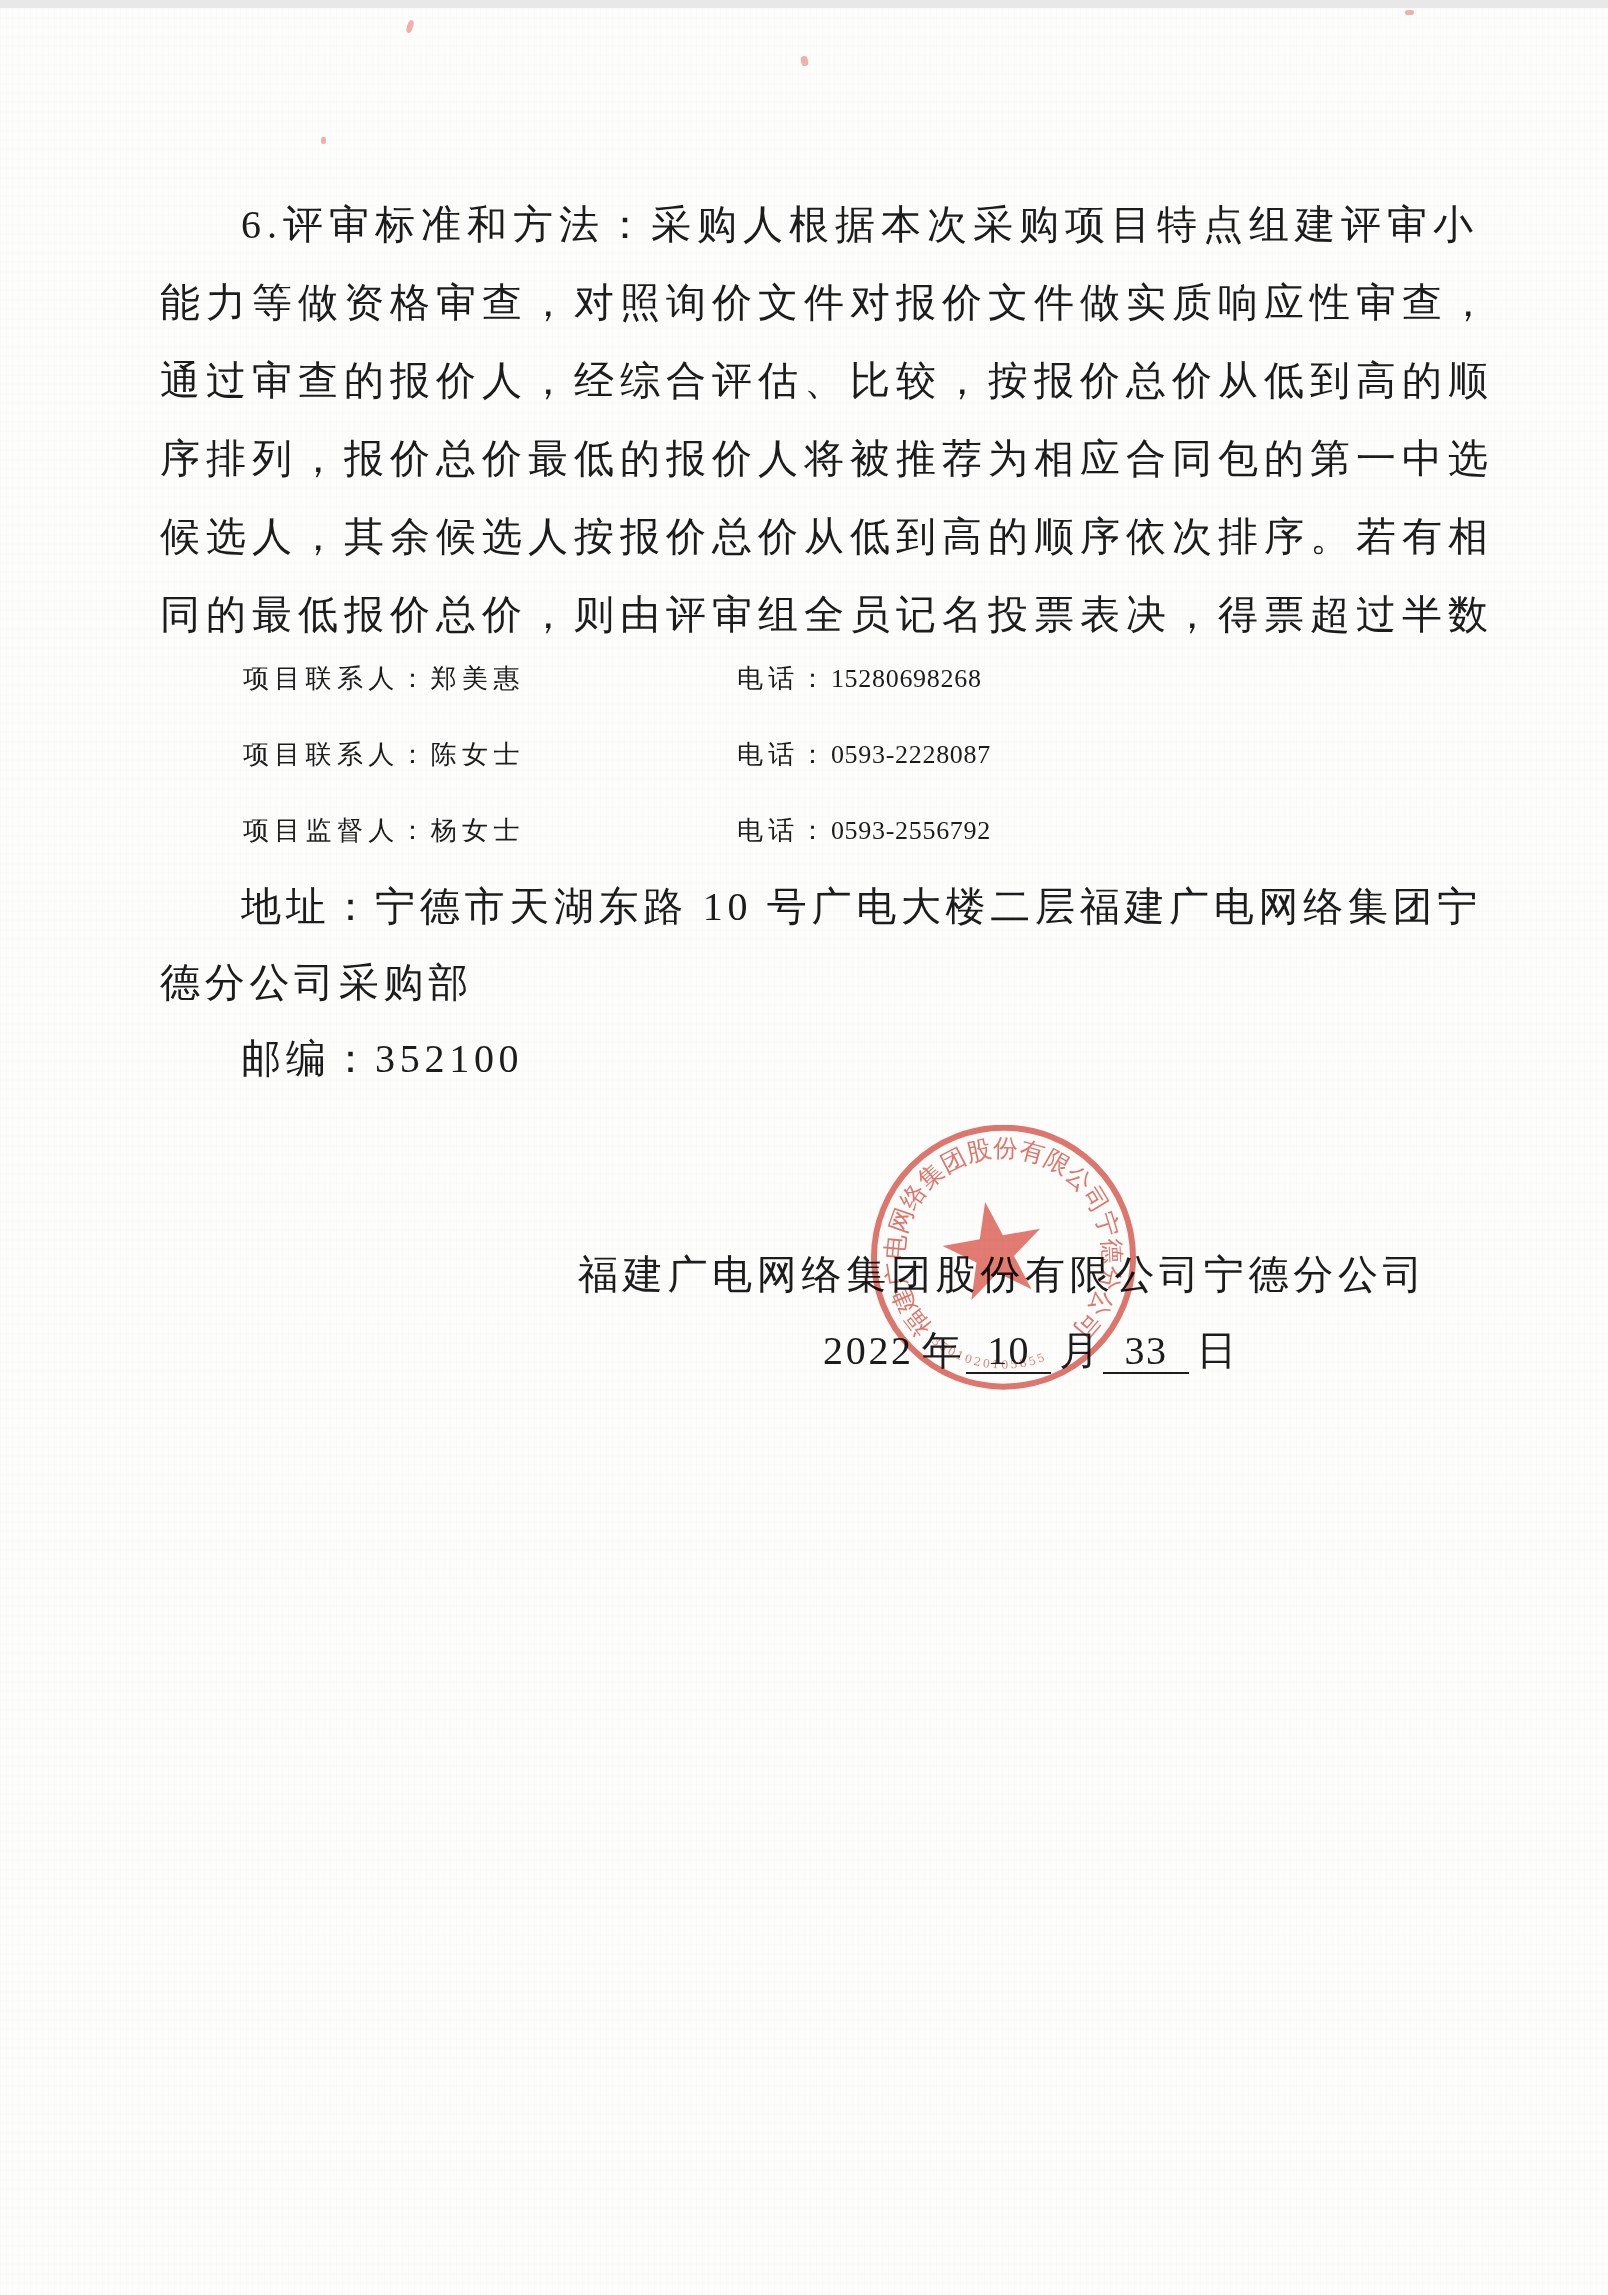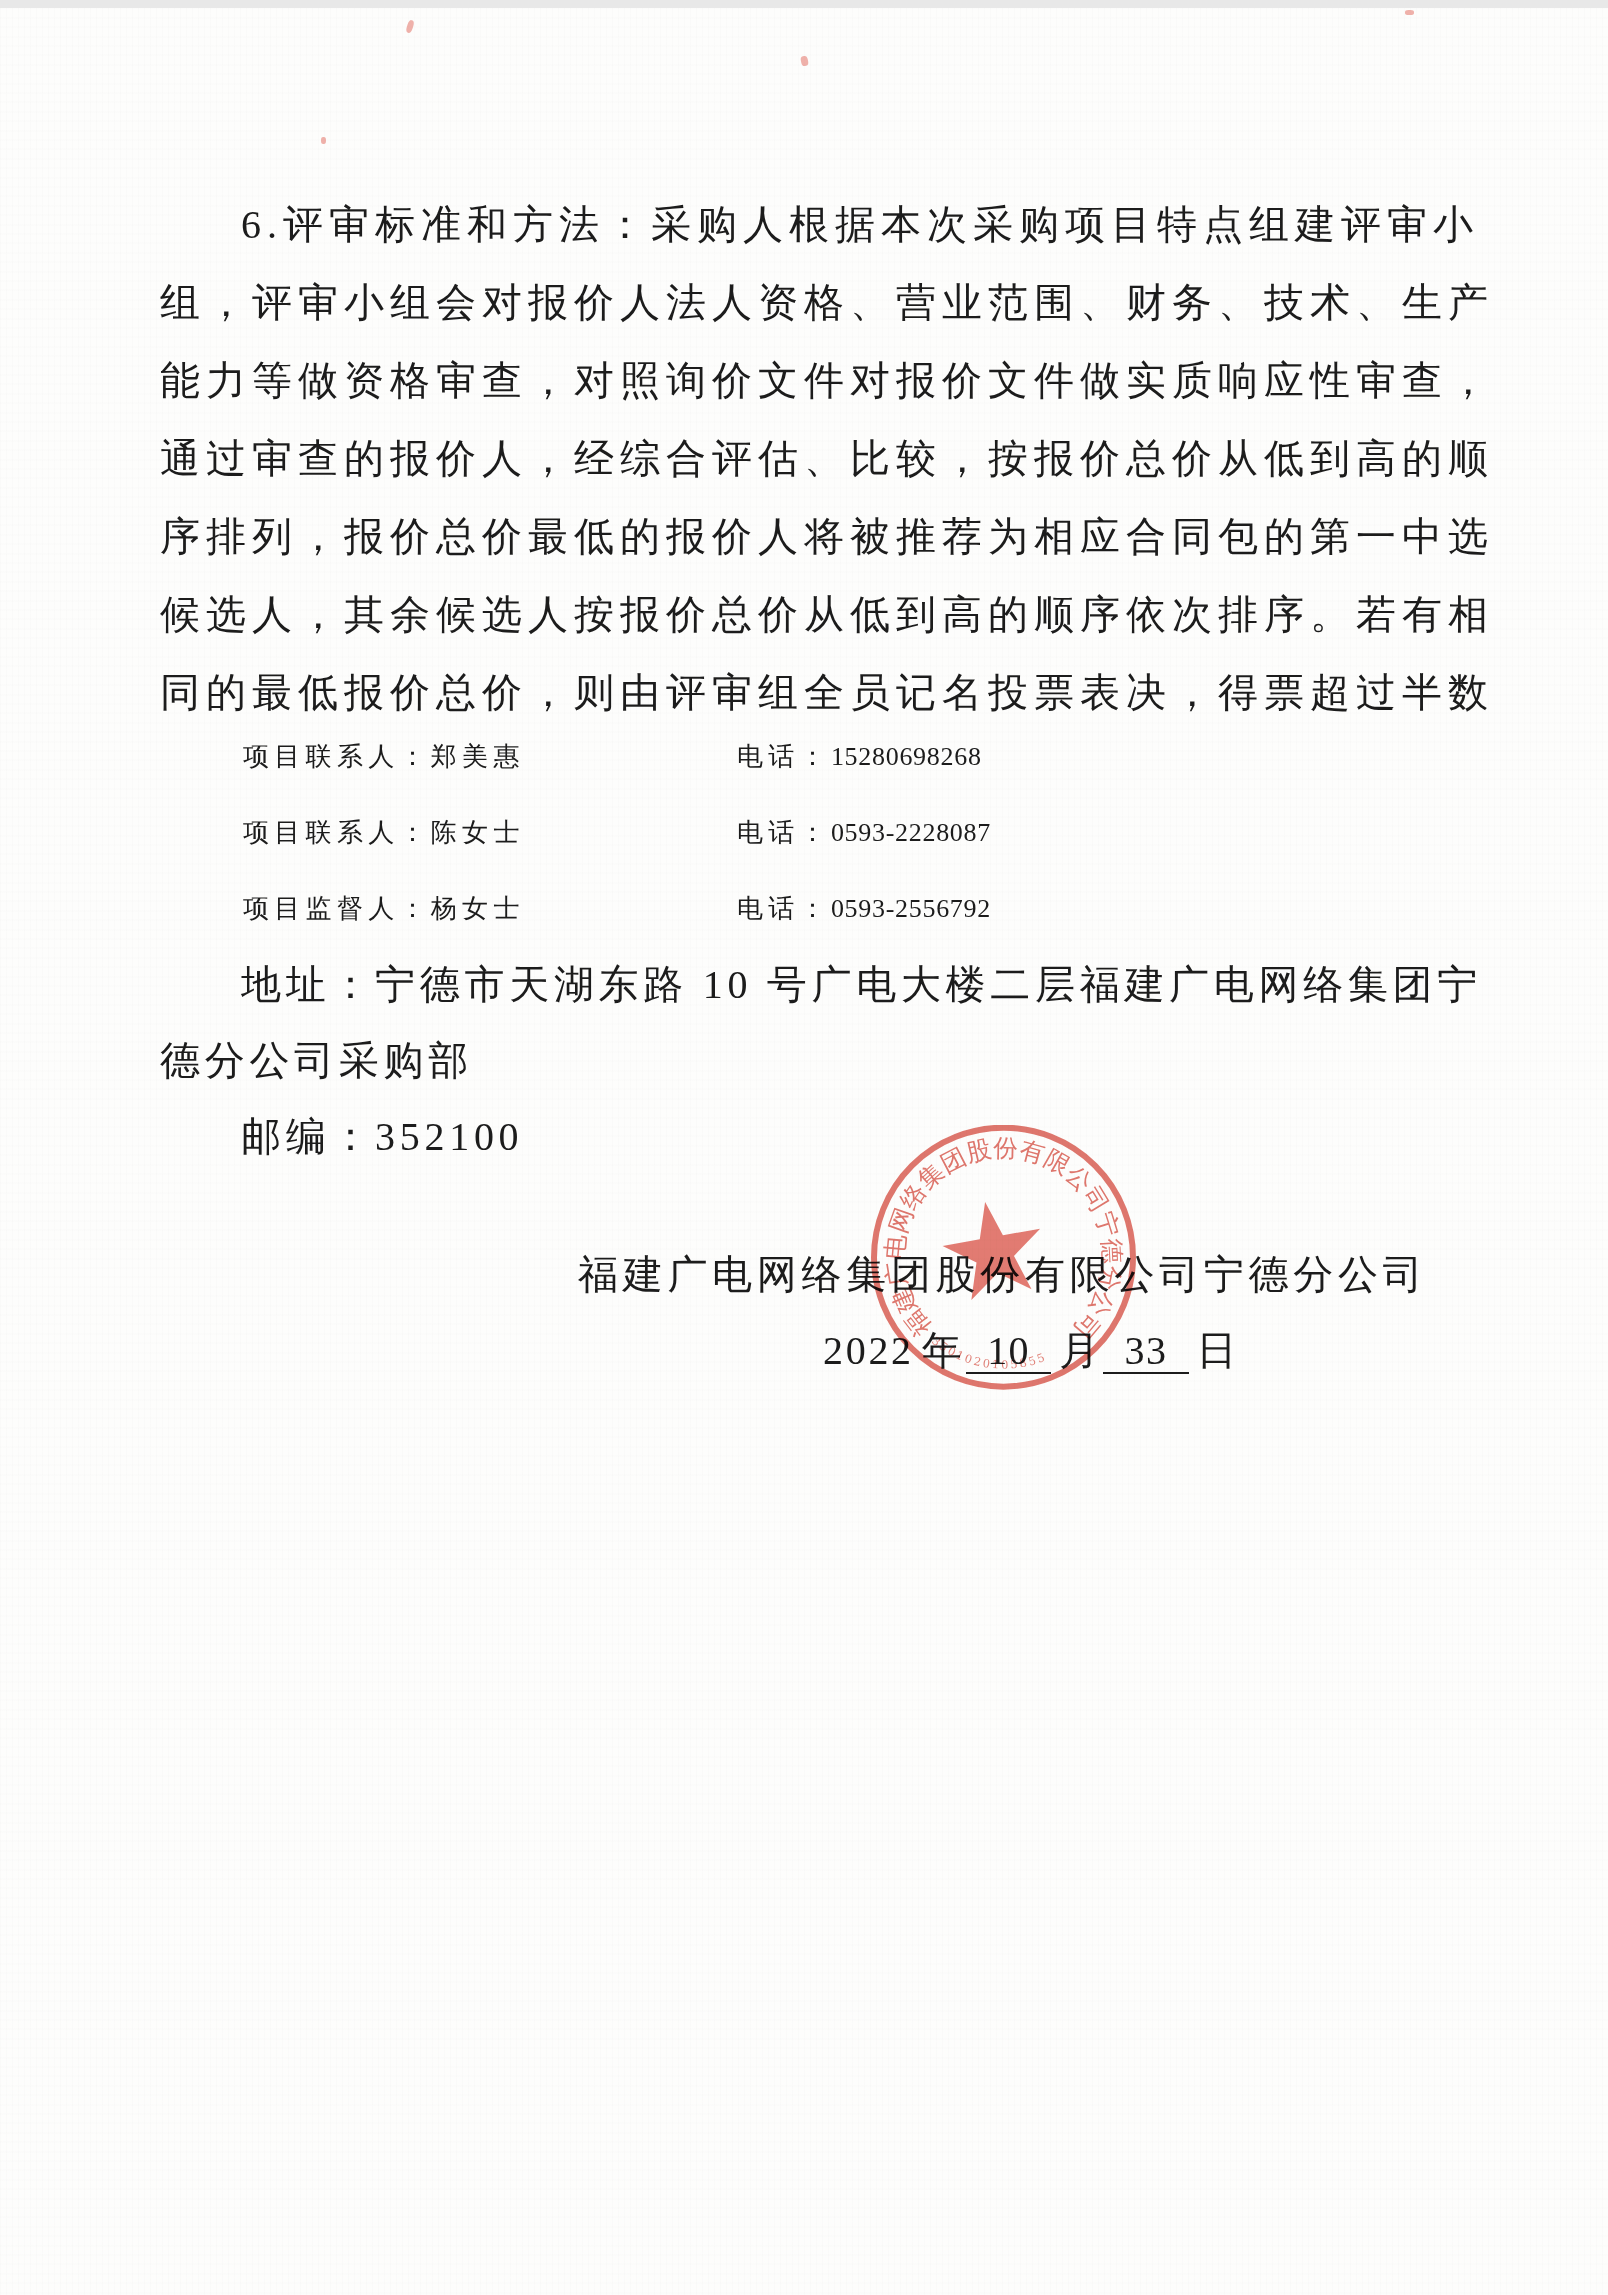--- a/index.html
+++ b/index.html
@@ -65,21 +65,20 @@
 
 <div class="page">
 
   <div class="speck sp1"></div>
   <div class="speck sp2"></div>
   <div class="speck sp3"></div>
   <div class="speck sp4"></div>
 
   <div class="textblock">
     <div class="pline indent">6.评审标准和方法：采购人根据本次采购项目特点组建评审小</div>
-    <div class="pline">组，评审小组会对报价人法人资格、营业范围、财务、技术、生产</div>
     <div class="pline">能力等做资格审查，对照询价文件对报价文件做实质响应性审查，</div>
     <div class="pline">通过审查的报价人，经综合评估、比较，按报价总价从低到高的顺</div>
     <div class="pline">序排列，报价总价最低的报价人将被推荐为相应合同包的第一中选</div>
     <div class="pline">候选人，其余候选人按报价总价从低到高的顺序依次排序。若有相</div>
     <div class="pline">同的最低报价总价，则由评审组全员记名投票表决，得票超过半数</div>
 
     <div class="crow first">
       <span class="c1"><span>项目联系人：</span><span>郑美惠</span></span><span class="c2"><span>电话：</span><span class="num">15280698268</span></span>
     </div>
     <div class="crow">

